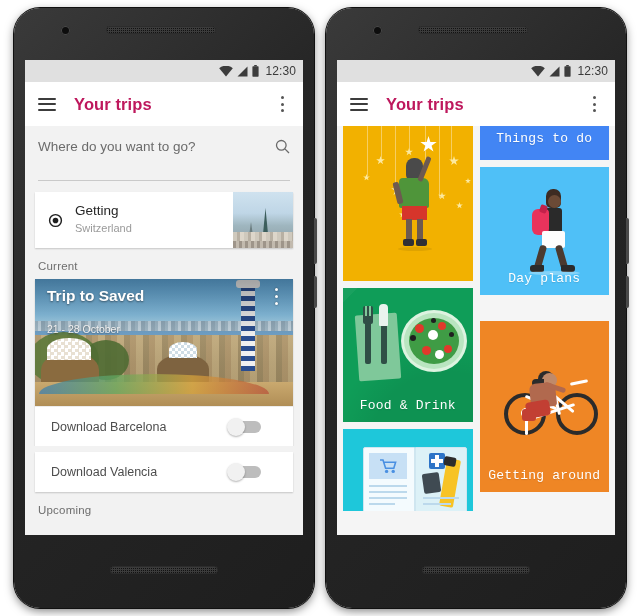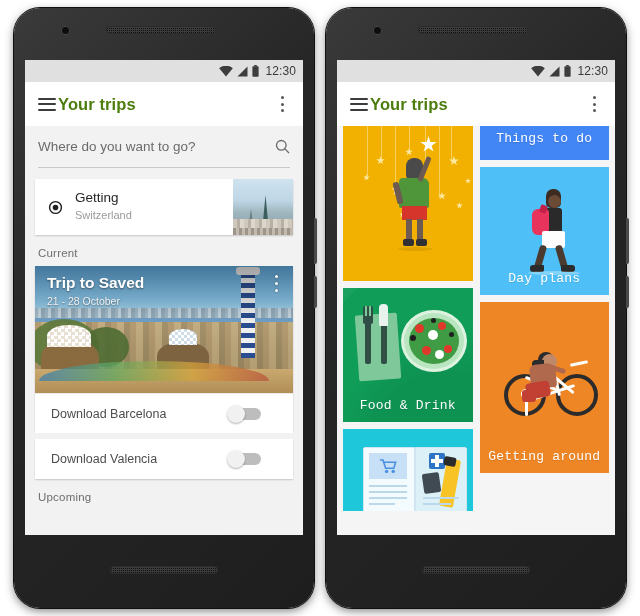--- a/index.html
+++ b/index.html
@@ -88,35 +88,35 @@
   .appbar {
     height: 44px; background: #ffffff;
     display: flex; align-items: center;
     padding: 0 13px;
     position: relative; z-index: 5;
   }
   .hamburger { width: 18px; height: 13px; display: flex; flex-direction: column;
     justify-content: space-between; cursor: pointer; }
   .hamburger i { display: block; height: 2px; background: #3c3c3c; border-radius: 1px; }
   .appbar-title {
-    font-size: 16.5px; font-weight: bold; color: #4d7c0f;
-    margin-left: 2px; letter-spacing: .1px;
+    font-size: 16.5px; font-weight: bold; color: #be185d;
+    margin-left: 18px; letter-spacing: .1px;
   }
   .overflow { margin-left: auto; width: 16px; height: 18px;
     display: flex; flex-direction: column; align-items: center;
     justify-content: space-between; padding: 1px 0; cursor: pointer; }
   .overflow i { width: 3px; height: 3px; border-radius: 50%; background: #555; display:block; }
 
   
   .content-left { height: 409px; background: #f2f2f2; overflow: hidden; position: relative; }
 
   .searchbar {
     background: #f2f2f2; padding: 13px 13px 0 13px;
   }
-  .search-row { display: flex; align-items: flex-end; padding-bottom: 13px;
+  .search-row { display: flex; align-items: flex-end; padding-bottom: 26px;
     border-bottom: 1px solid #c9c9c9; }
   .search-placeholder { font-size: 13.5px; color: #6b6b6b; flex: 1; }
 
   .suggest-card {
     margin: 11px 10px 0 10px; background: #fff; height: 56px;
     display: flex; align-items: stretch; box-shadow: 0 1px 1.5px rgba(0,0,0,.18);
   }
   .suggest-body { flex: 1; display: flex; align-items: center; padding-left: 13px; }
   .gps-icon { width: 15px; height: 15px; position: relative; margin-right: 12px; flex: 0 0 auto; }
   .suggest-text-main { font-size: 13.5px; color: #262626; line-height: 1.25; }
@@ -178,21 +178,21 @@
     background-size: 6px 6px; }
   .trip-hero .terrace { position:absolute; left:0; right:0; bottom:0; height:24px;
     background: linear-gradient(#caa96f, #b08e56); }
   .trip-hero .terrace-wave { position:absolute; left:4px; bottom:12px; width:230px; height:20px;
     border-radius: 50% / 100% 100% 0 0;
     background: linear-gradient(90deg,#3f7fb0,#62a85f,#d4a23c,#b8543c); opacity:.75; }
   .trip-scrim { position: absolute; left: 0; top: 0; right: 0; height: 58px;
     background: linear-gradient(rgba(0,0,0,.30), rgba(0,0,0,0)); }
   .trip-title { position: absolute; left: 12px; top: 8px; color: #fff;
     font-size: 15.5px; font-weight: bold; text-shadow: 0 1px 2px rgba(0,0,0,.45); }
-  .trip-dates { position: absolute; left: 12px; top: 29px; color: #f0f0f0;
+  .trip-dates { position: absolute; left: 12px; top: 44px; color: #f0f0f0;
     font-size: 10.5px; text-shadow: 0 1px 2px rgba(0,0,0,.45); }
   .trip-overflow { position: absolute; right: 10px; top: 9px; width: 14px; height: 17px;
     display: flex; flex-direction: column; align-items: center; justify-content: space-between; }
   .trip-overflow i { width: 3px; height: 3px; border-radius: 50%; background: #fff;
     box-shadow: 0 0 2px rgba(0,0,0,.5); display: block; }
 
   .dl-row { height: 40px; display: flex; align-items: center;
     padding: 0 32px 0 16px; border-top: 1px solid #ececec; background: #fff; }
   .dl-row:first-of-type { border-top: none; align-items: center; }
   .dl-label { font-size: 12.5px; color: #4d4d4d; flex: 1; }
@@ -213,21 +213,21 @@
     text-align: center; color: #fff; font-size: 13px; letter-spacing: .2px;
     text-shadow: 0 1px 1px rgba(0,0,0,.12); }
   .tile-label.top { top: 5px; bottom: auto; }
 
   .tile-saved { height: 155px; background: #f2b100; }
   .tile-things { height: 34px; background: #4285f4; }
   .tile-dayplans { height: 128px; background: #4fc0f7; }
   .tile-food { height: 134px; background: #0f9d58;
     background-image: linear-gradient(135deg, rgba(255,255,255,.045) 0 10px, transparent 10px 20px),
       radial-gradient(circle at 80% 120%, rgba(0,0,0,.07) 40%, transparent 60%); }
-  .tile-getting { height: 171px; background: #ef8625; }
+  .tile-getting { height: 171px; background: #ef8625; margin-top: 19px; }
   .tile-book { height: 82px; background: #1ec7da; }
 
   
   .star { position: absolute; background: #fce9a0;
     clip-path: polygon(50% 0%,61% 35%,98% 35%,68% 57%,79% 91%,50% 70%,21% 91%,32% 57%,2% 35%,39% 35%); }
   .stringline { position: absolute; width: 1px; background: rgba(255,255,255,.38); top: 0; }
   .girl-body { position: absolute; background: #4f953a; }
   .figure-head { position: absolute; border-radius: 50%; }
 
   

